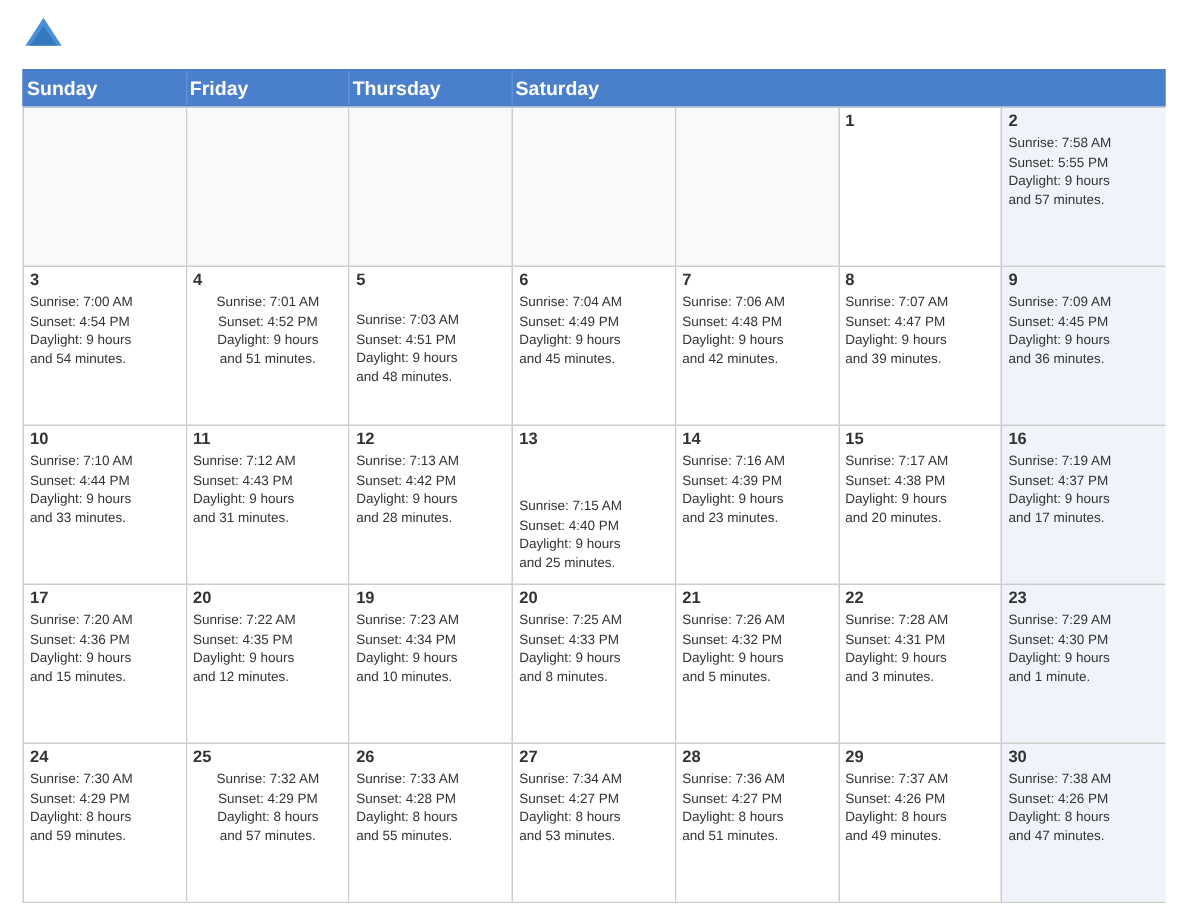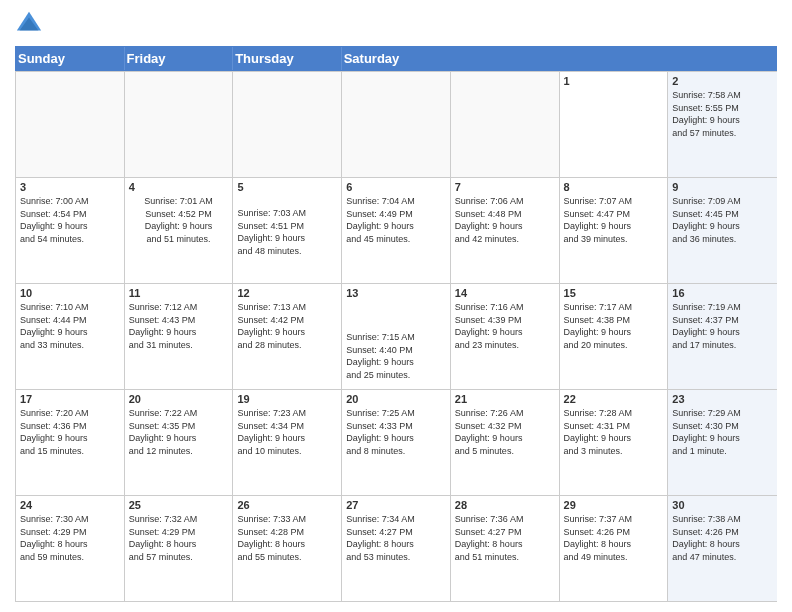--- a/index.html
+++ b/index.html
@@ -310,21 +310,21 @@
         <div class="cal-row">
           <div class="cal-cell">
             <div class="day-num">24</div>
             <div class="cell-text" style="white-space: pre-line;">Sunrise: 7:30 AM
 Sunset: 4:29 PM
 Daylight: 8 hours
 and 59 minutes.</div>
           </div>
           <div class="cal-cell">
             <div class="day-num">25</div>
-            <div class="cell-text" style="white-space: pre-line;">Sunrise: 7:32 AM
+            <div class="cell-text" style="white-space: pre-line; text-align: center;">Sunrise: 7:32 AM
 Sunset: 4:29 PM
 Daylight: 8 hours
 and 57 minutes.</div>
           </div>
           <div class="cal-cell">
             <div class="day-num">26</div>
             <div class="cell-text" style="white-space: pre-line;">Sunrise: 7:33 AM
 Sunset: 4:28 PM
 Daylight: 8 hours
 and 55 minutes.</div>

